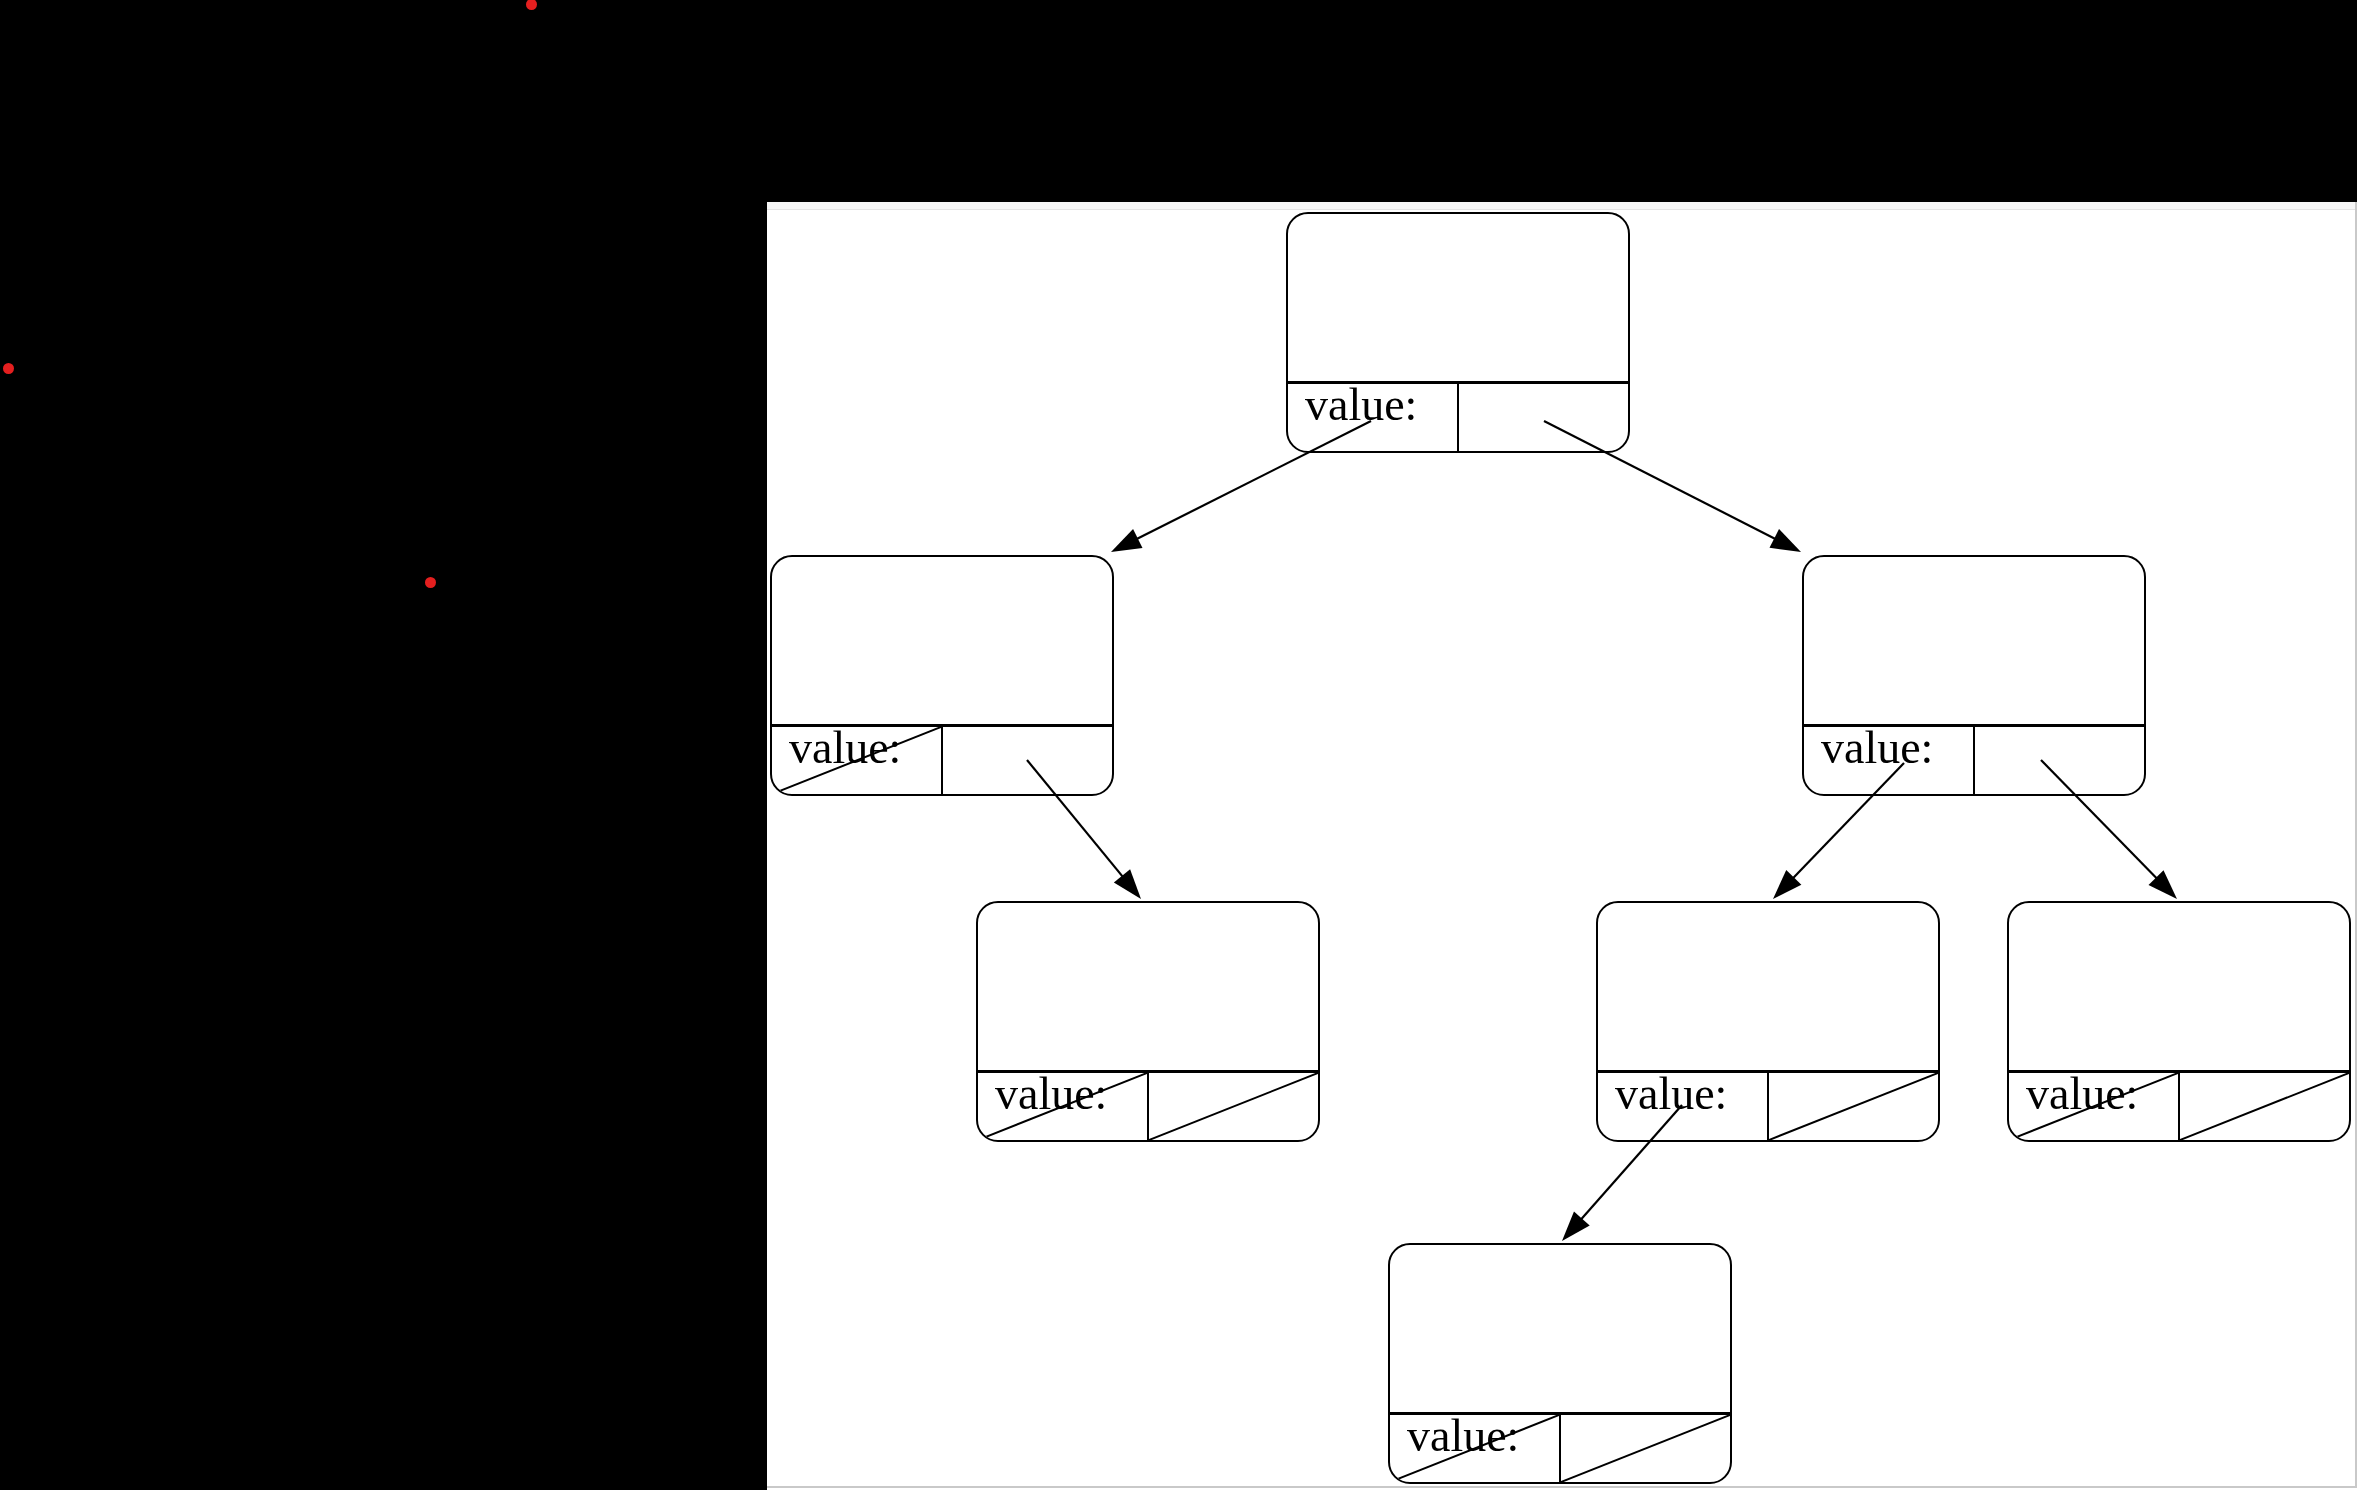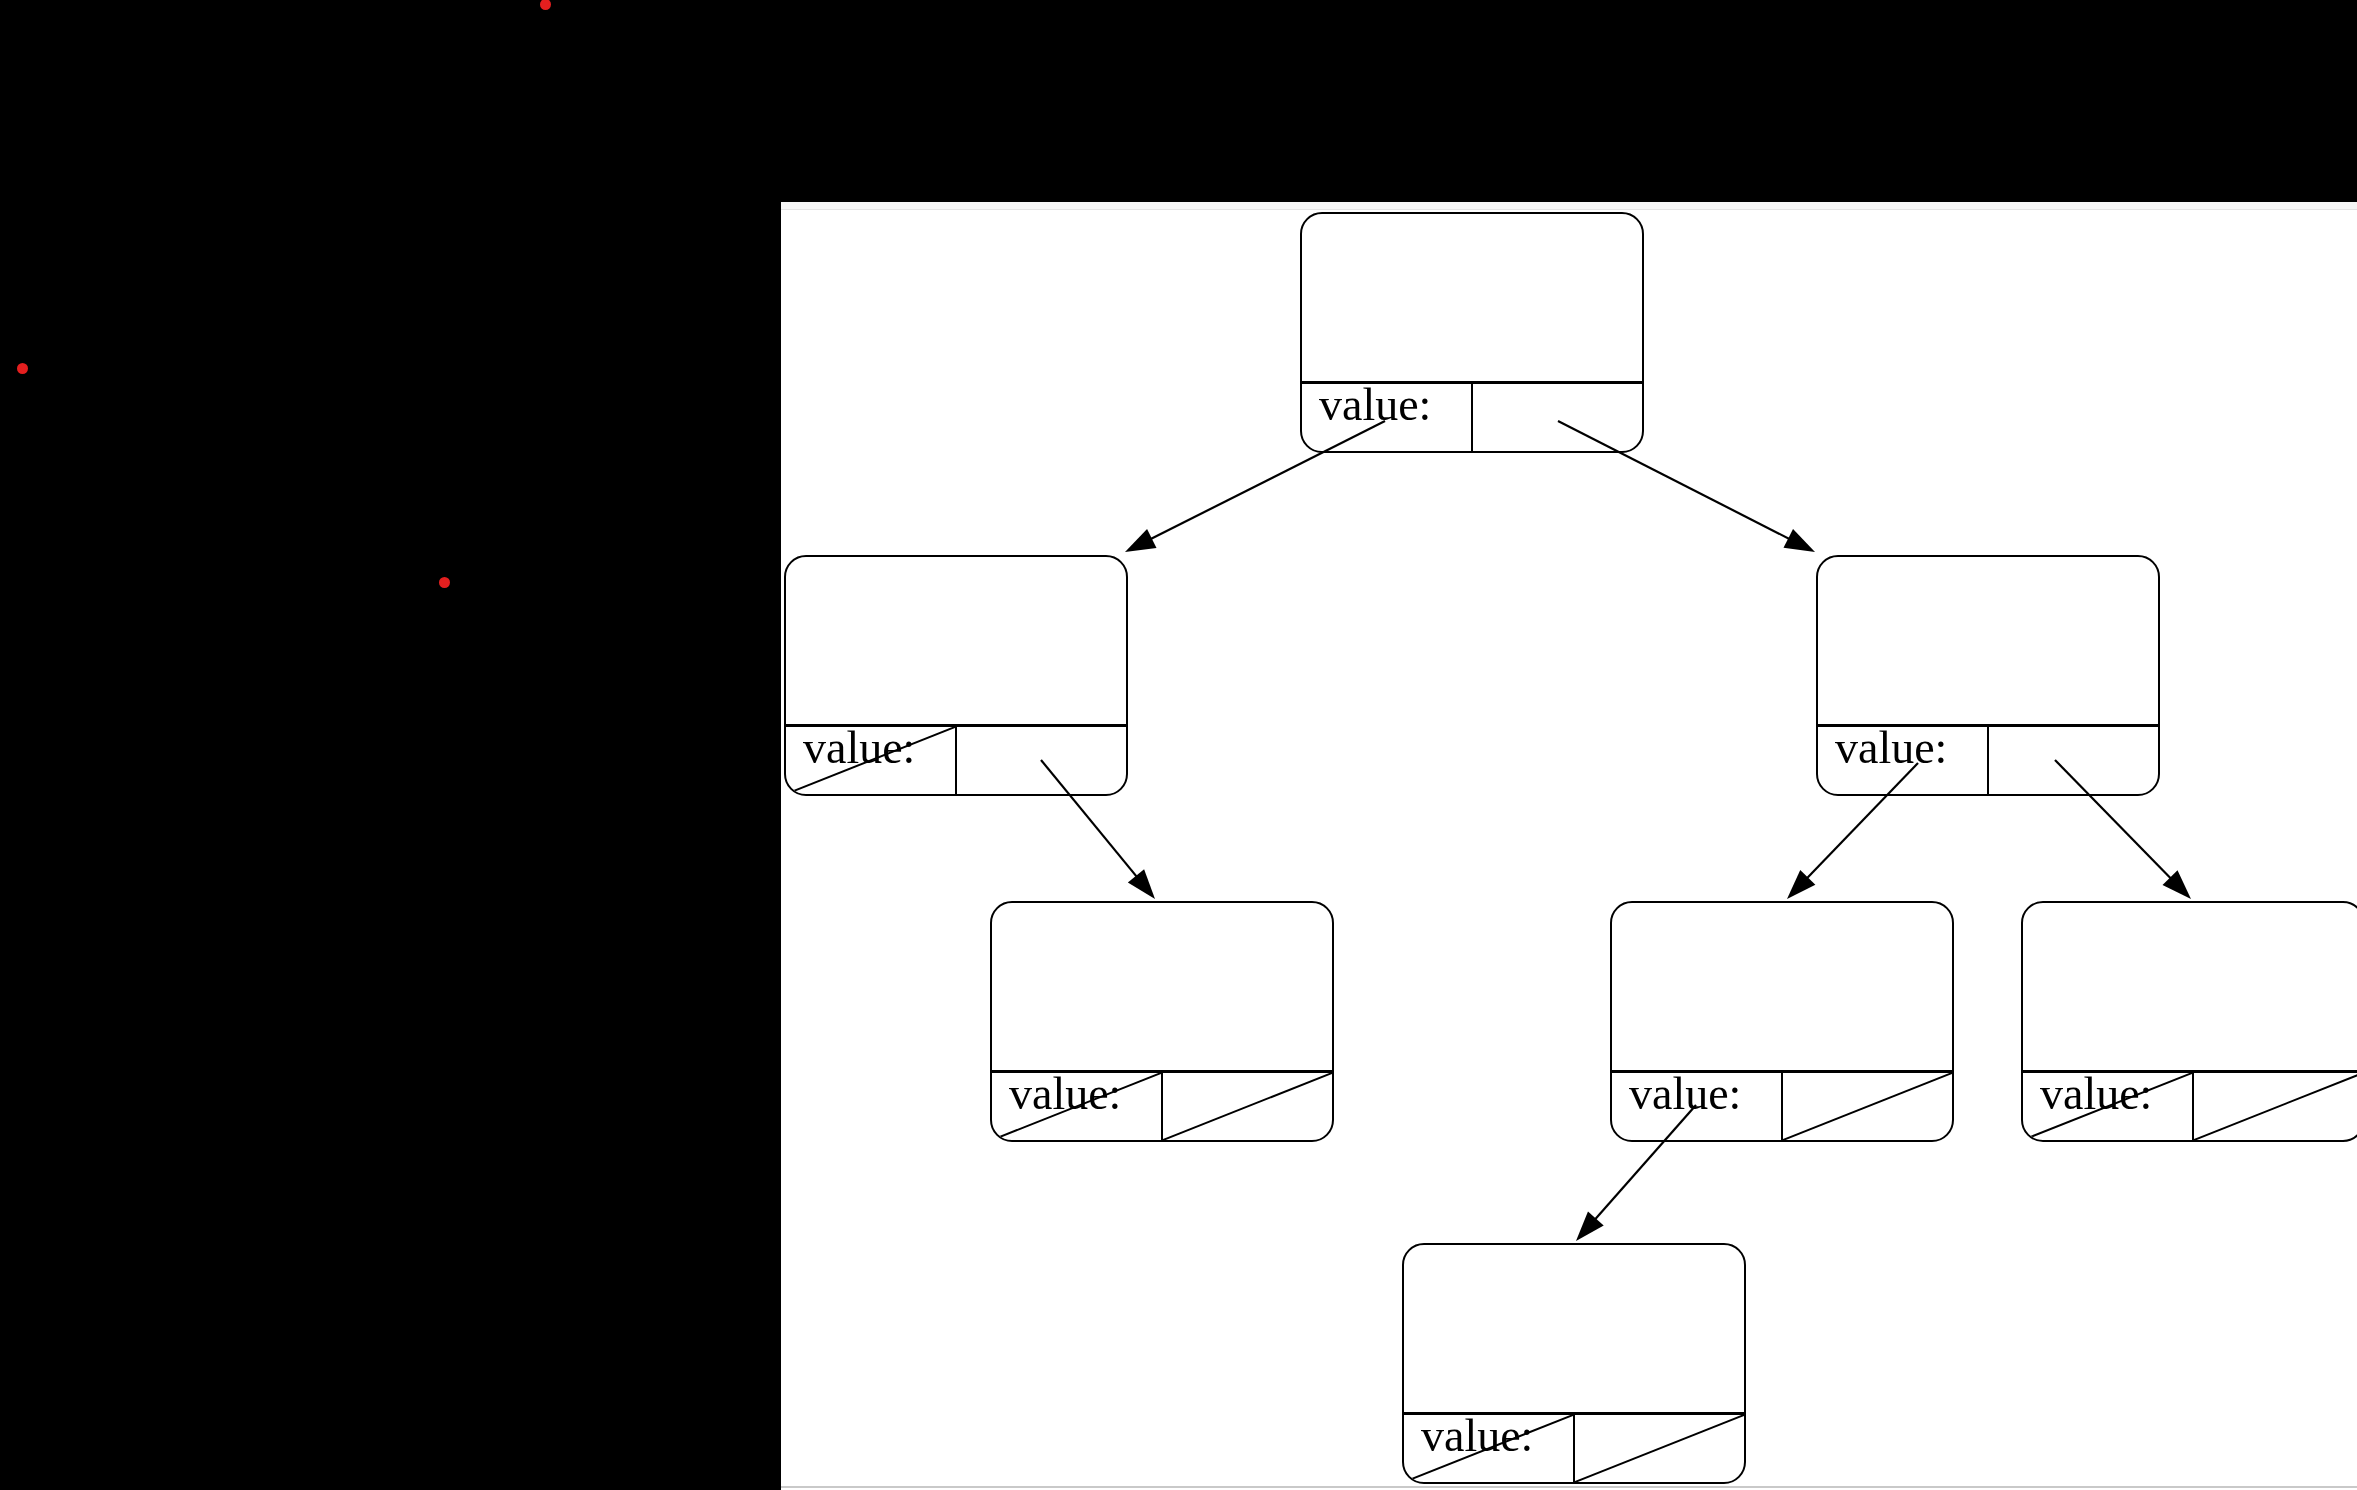--- a/index.html
+++ b/index.html
@@ -3,21 +3,21 @@
 <meta charset="utf-8">
 <style>
   html, body { margin: 0; padding: 0; }
   body {
     width: 2357px; height: 1490px;
     position: relative;
     overflow: hidden;
     font-family: "Liberation Serif", "DejaVu Serif", serif;
   }
   #screen {
-    position: absolute; left: 18px; top: 0;
+    position: absolute; left: 4px; top: 0;
     width: 1984px; height: 1490px; border-radius: 25px;
   }
   #page-panel {
     position: absolute;
     z-index: 0;
   }
   #page-top-band {
     position: absolute;
     z-index: 0;
   }

